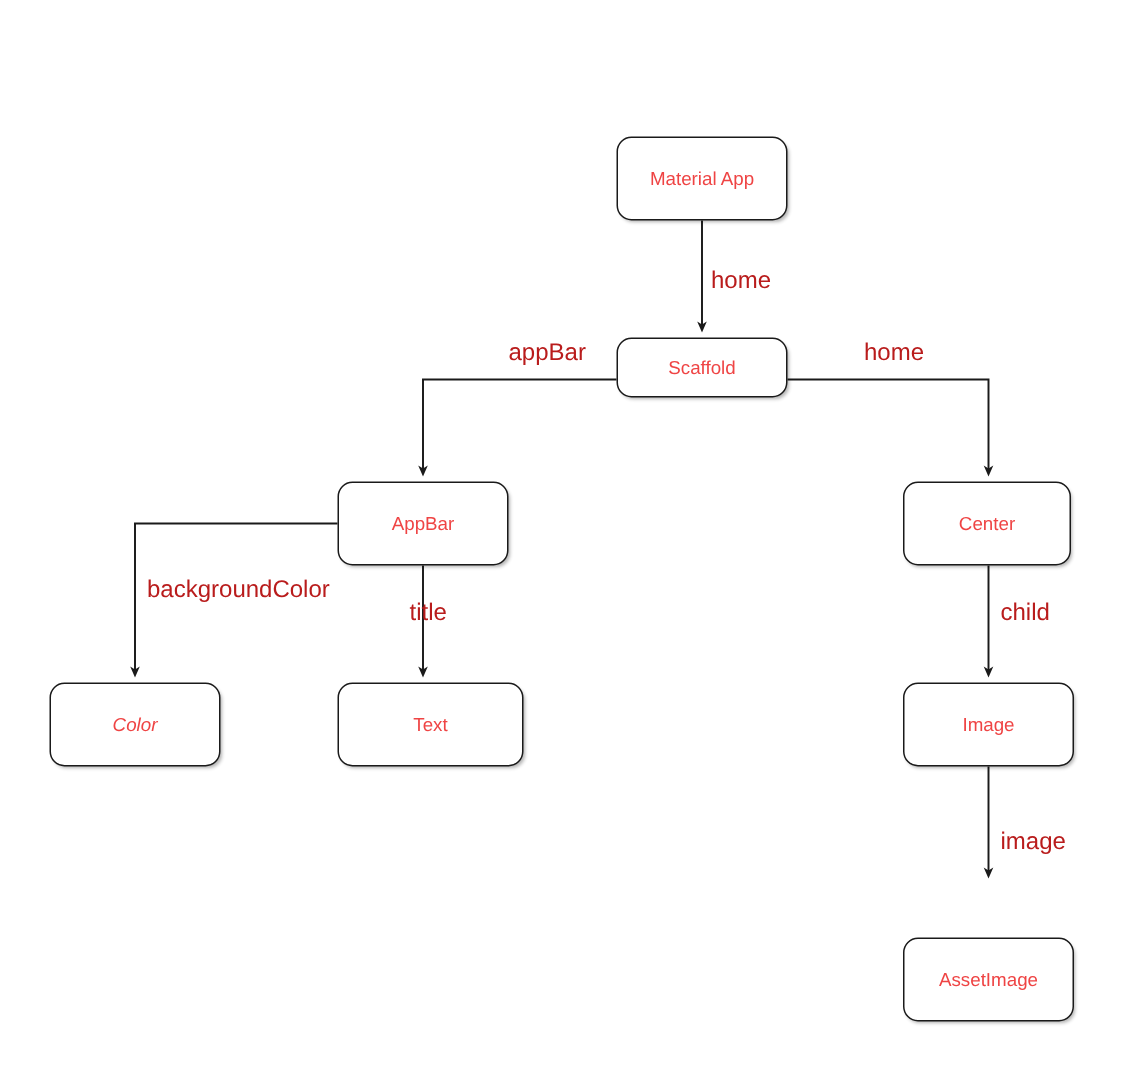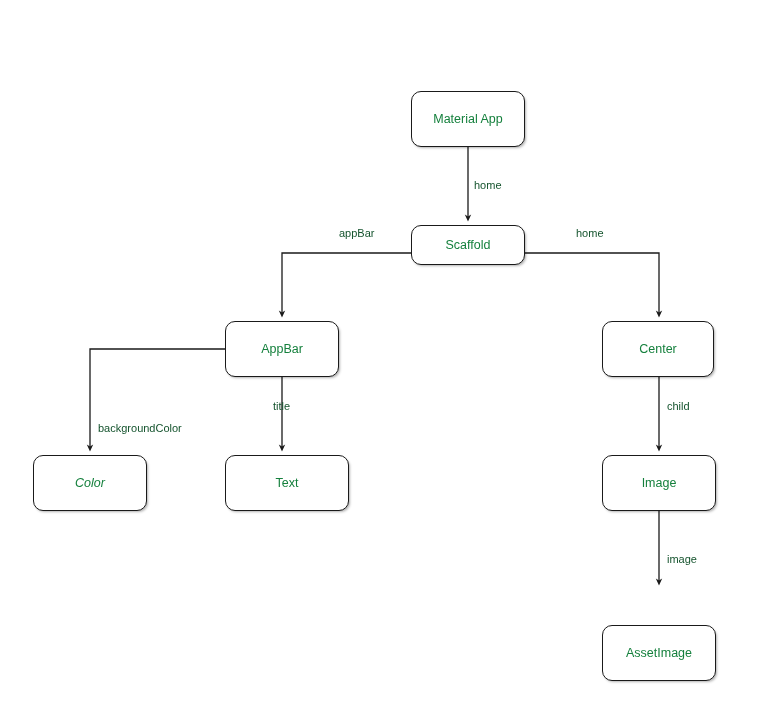--- a/index.html
+++ b/index.html
@@ -37,30 +37,30 @@
     border-radius: 10px;
     background: #ffffff;
     display: flex;
     align-items: center;
     justify-content: center;
     box-shadow: 1.5px 2px 2.5px -1px rgba(0,0,0,0.30);
   }
   .node-label {
     font-family: "Liberation Sans", sans-serif;
     font-size: 12.5px;
-    color: #15803d;
+    color: #ef4444;
     line-height: 1;
     text-align: center;
     white-space: nowrap;
   }
   .edge-label {
     position: absolute;
     font-family: "Liberation Sans", sans-serif;
-    font-size: 11px;
-    color: #14532d;
+    font-size: 16px;
+    color: #b91c1c;
     white-space: nowrap;
     line-height: 1;
   }
 </style>
 </head>
 <body>
 
 <div id="diagram-canvas">
 
   <svg class="edge-layer" viewBox="0 0 761 710" width="761" height="710" xmlns="http://www.w3.org/2000/svg">
@@ -103,19 +103,19 @@
         <span class="node-label">Image</span>
       </div>
       <div class="node" style="left: 602px; top: 589px; width: 114px; height: 56px; border-color: rgb(26, 26, 26); background: rgb(255, 255, 255); margin-top: 36px;">
         <span class="node-label">AssetImage</span>
       </div>
     </div>
   <div id="edge-labels-container">
       <div class="edge-label" style="left: 474px; top: 180px;">home</div>
       <div class="edge-label" style="left: 339px; top: 228px;">appBar</div>
       <div class="edge-label" style="left: 576px; top: 228px;">home</div>
-      <div class="edge-label" style="left: 98px; top: 423px; text-align: right;">backgroundColor</div>
+      <div class="edge-label" style="left: 98px; top: 386px; text-align: right;">backgroundColor</div>
       <div class="edge-label" style="left: 273px; top: 401px;">title</div>
       <div class="edge-label" style="left: 667px; top: 401px;">child</div>
       <div class="edge-label" style="left: 667px; top: 554px;">image</div>
     </div>
 
 </div>
 
 </body></html>

